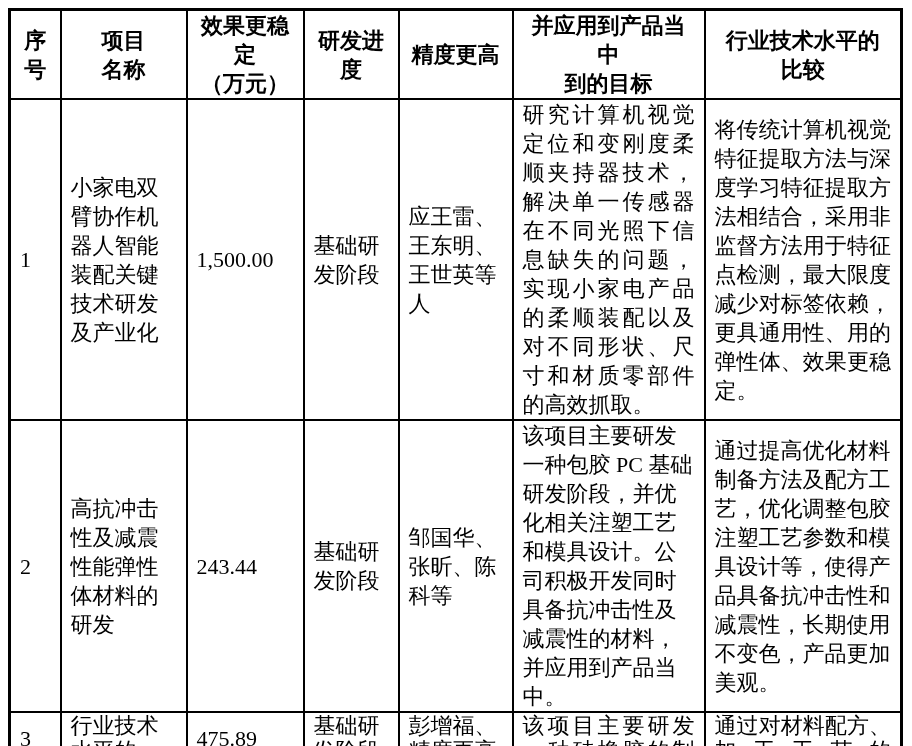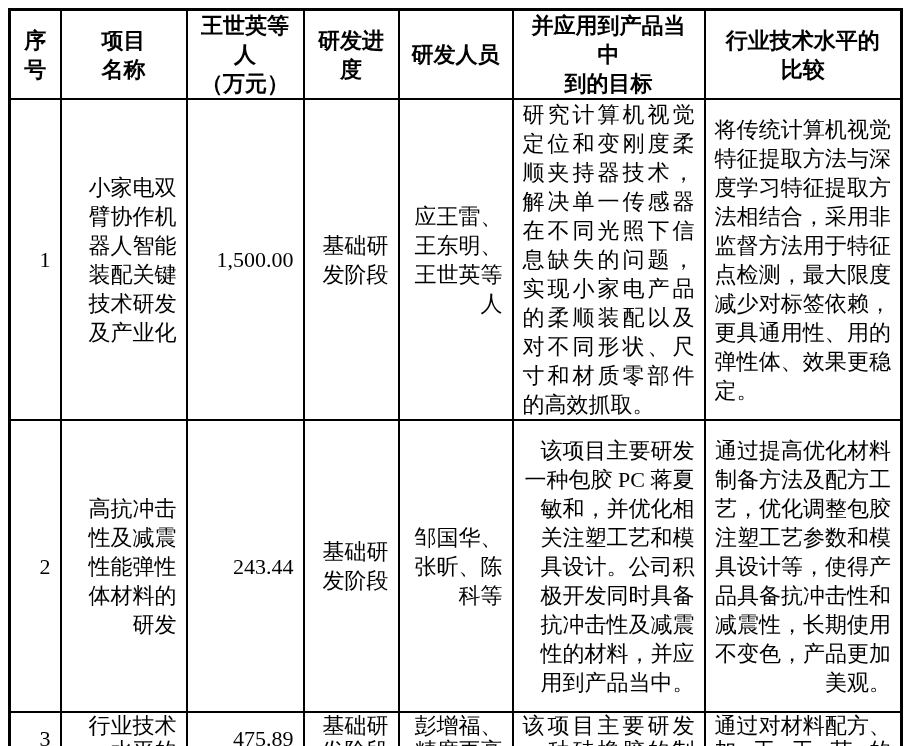--- a/index.html
+++ b/index.html
@@ -52,21 +52,21 @@
   tr.row-2      { height: 292px; }
   tr.row-3      { height: 53px; }
   tr.row-3 td   { line-height: 25px; }
 
   table.rd-table th {
     font-weight: bold;
     text-align: center;
     white-space: pre-line;
   }
   td.align-center {
-    text-align: right;
+    text-align: left;
   }
   td.align-justify {
     text-align: justify;
     text-justify: inter-character;
   }
   td.justify-all {
     text-align: justify;
     text-align-last: justify;
     text-justify: inter-character;
     font-family: Liberation Serif, serif;
@@ -85,25 +85,25 @@
       <col class="c-staff">
       <col class="c-content">
       <col class="c-compare">
     </colgroup>
     <thead>
       <tr class="header-row">
         <th>序
 号</th>
         <th>项目
 名称</th>
-        <th>王世英等人
+        <th>效果更稳定
 （万元）</th>
         <th>研发进
 度</th>
-        <th>研发人员</th>
+        <th>精度更高</th>
         <th>并应用到产品当中
 到的目标</th>
         <th>行业技术水平的
 比较</th>
       </tr>
     </thead>
     <tbody>
       <tr class="row-1">
         <td class="align-center">1</td>
         <td class="align-center">小家电双臂协作机器人智能装配关键技术研发及产业化</td>
@@ -112,21 +112,21 @@
         <td class="align-center">应王雷、王东明、王世英等人</td>
         <td class="align-justify">研究计算机视觉定位和变刚度柔顺夹持器技术，解决单一传感器在不同光照下信息缺失的问题，实现小家电产品的柔顺装配以及对不同形状、尺寸和材质零部件的高效抓取。</td>
         <td class="align-justify">将传统计算机视觉特征提取方法与深度学习特征提取方法相结合，采用非监督方法用于特征点检测，最大限度减少对标签依赖，更具通用性、用的弹性体、效果更稳定。</td>
       </tr>
       <tr class="row-2">
         <td class="align-center">2</td>
         <td class="align-center">高抗冲击性及减震性能弹性体材料的研发</td>
         <td class="align-center">243.44</td>
         <td class="align-center">基础研发阶段</td>
         <td class="align-center">邹国华、张昕、陈科等</td>
-        <td class="align-center">该项目主要研发一种包胶 PC 蒋夏敏和，并优化相关注塑工艺和模具设计。公司积极开发同时具备抗冲击性及减震性的材料，并应用到产品当中。</td>
+        <td class="align-center">该项目主要研发一种包胶 PC 基础研发阶段，并优化相关注塑工艺和模具设计。公司积极开发同时具备抗冲击性及减震性的材料，并应用到产品当中。</td>
         <td class="align-center">通过提高优化材料制备方法及配方工艺，优化调整包胶注塑工艺参数和模具设计等，使得产品具备抗冲击性和减震性，长期使用不变色，产品更加美观。</td>
       </tr>
       <tr class="row-3">
         <td class="align-center">3</td>
         <td class="align-center">行业技术水平的</td>
         <td class="align-center">475.89</td>
         <td class="align-center">基础研发阶段</td>
         <td class="align-center">彭增福、精度更高</td>
         <td class="justify-all">该项目主要研发一种硅橡胶的制</td>
         <td class="justify-all">通过对材料配方、加工工艺的</td>

